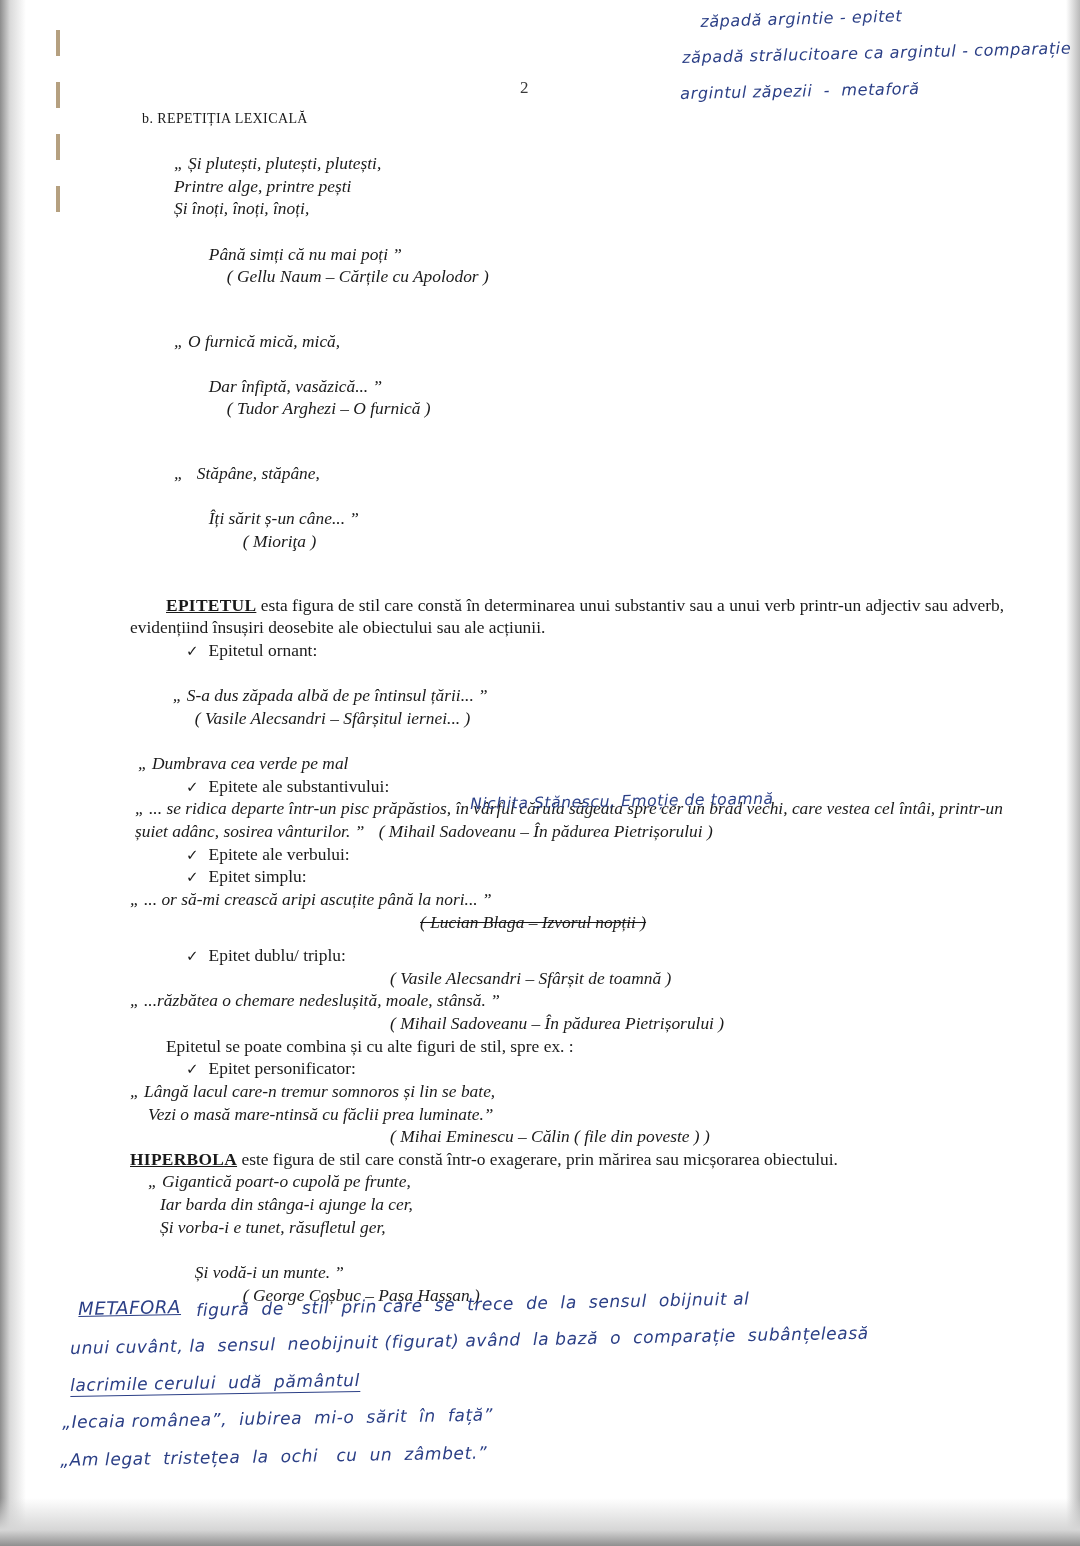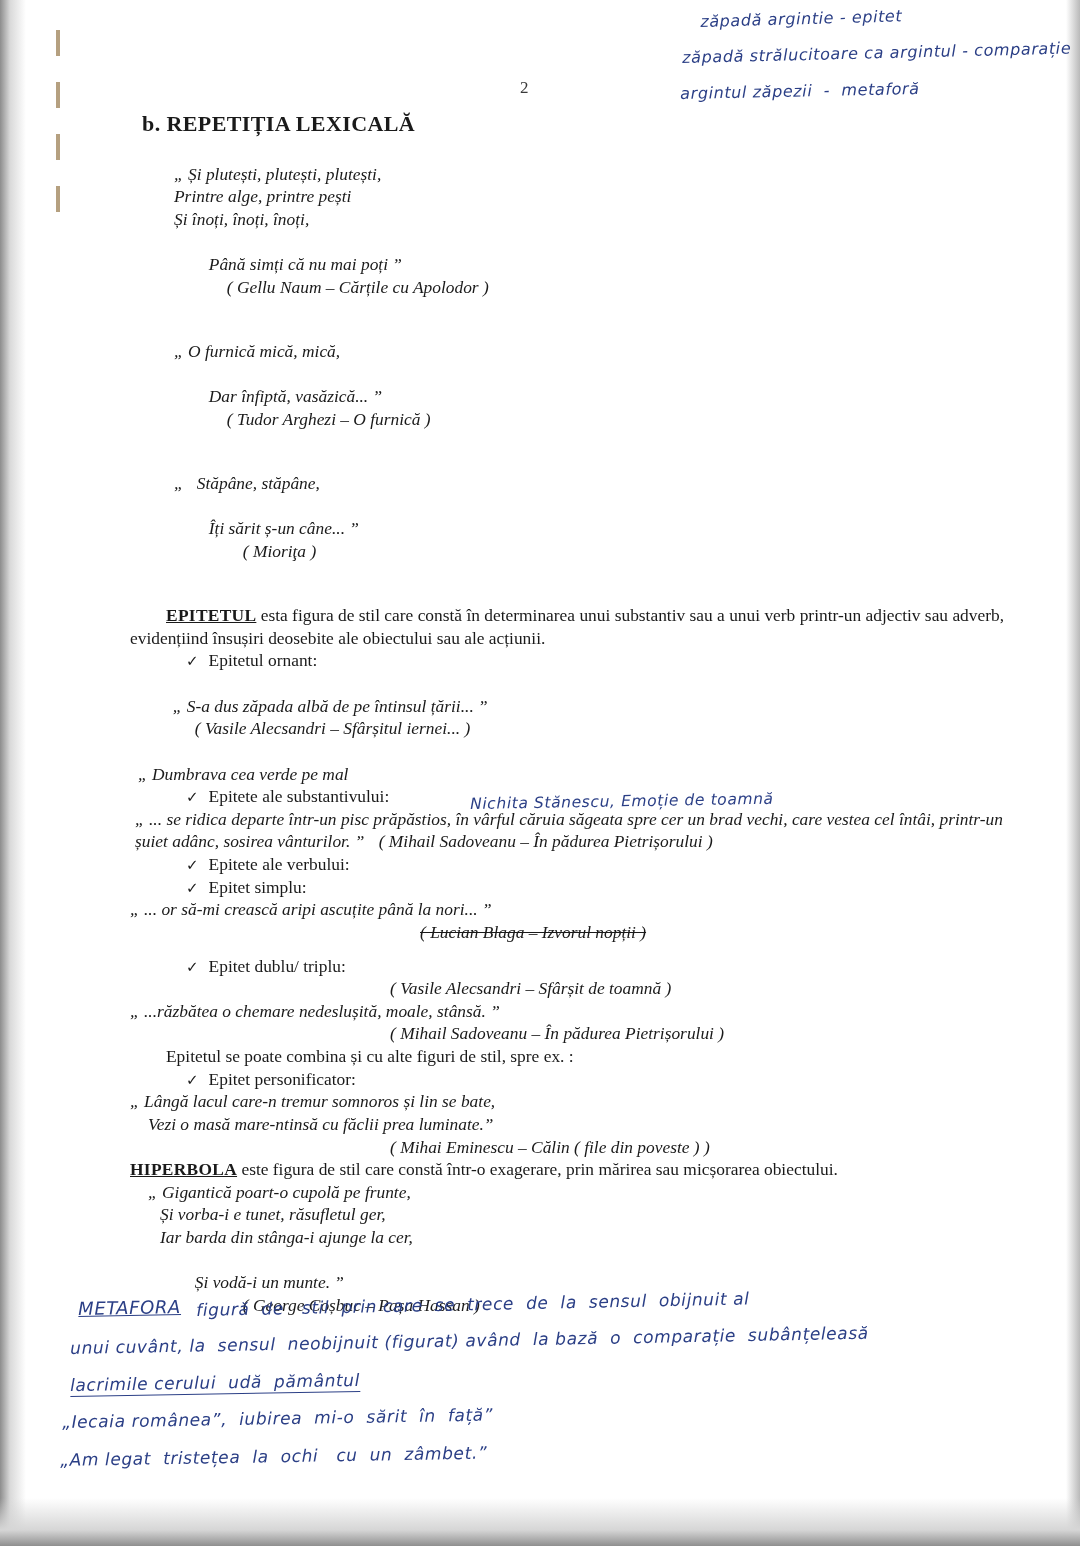--- a/index.html
+++ b/index.html
@@ -62,24 +62,23 @@
   
   .printed {
     position: absolute;
     left: 130px;
     top: 110px;
     width: 880px;
     font-size: 17.4px;
     line-height: 1.30;
   }
   .h-sec {
-    font-size: 22px;
+    font-size: 14px;
     letter-spacing: .4px;
     margin: 0 0 24px 12px;
-    font-weight: bold;
   }
   .quote {
     font-style: italic;
     margin-left: 44px;
   }
   .q-line { white-space: pre-wrap; }
   .gap { height: 19px; }
   .gap-s { height: 11px; }
   .para {
     margin: 0;
@@ -260,22 +259,22 @@
       <div class="q-line src-right2">( Mihai Eminescu – Călin ( file din poveste ) )</div>
     </div>
 
     <div class="para">
       <span class="term">HIPERBOLA</span>
       <span>este figura de stil care constă într-o exagerare, prin mărirea sau micșorarea obiectului.</span>
     </div>
 
     <div class="quote" style="margin-left:0">
       <div class="q-line" style="margin-left:18px">„ Gigantică poart-o cupolă pe frunte,</div>
+      <div class="q-line" style="margin-left:30px">Iar barda din stânga-i ajunge la cer,</div>
       <div class="q-line" style="margin-left:30px">Și vorba-i e tunet, răsufletul ger,</div>
-      <div class="q-line" style="margin-left:30px">Iar barda din stânga-i ajunge la cer,</div>
       <div class="q-line" style="margin-left:30px">
         <span>Și vodă-i un munte. ”</span>
         <span style="margin-left:48px">( George Coșbuc – Pașa Hassan )</span>
       </div>
     </div>
 
   </div>
 
   <div class="hand hand-blaga">Nichita Stănescu, Emoție de toamnă</div>
 

